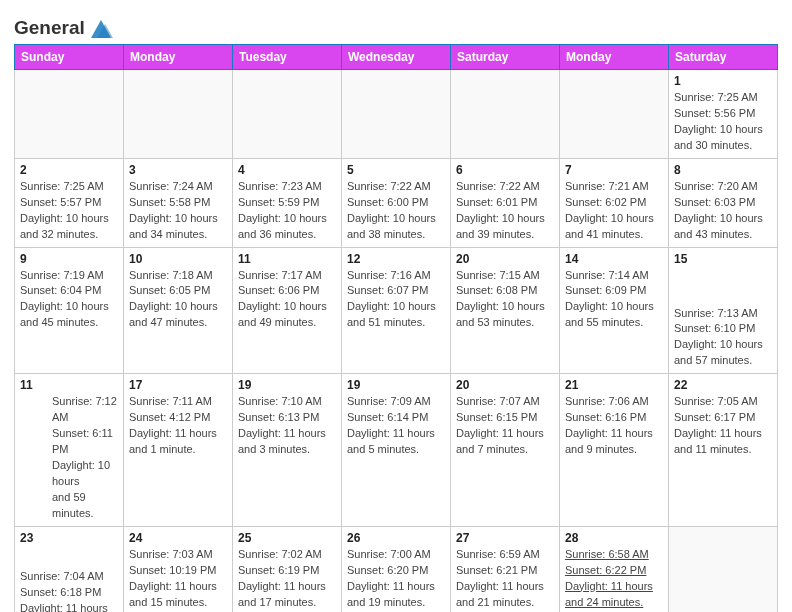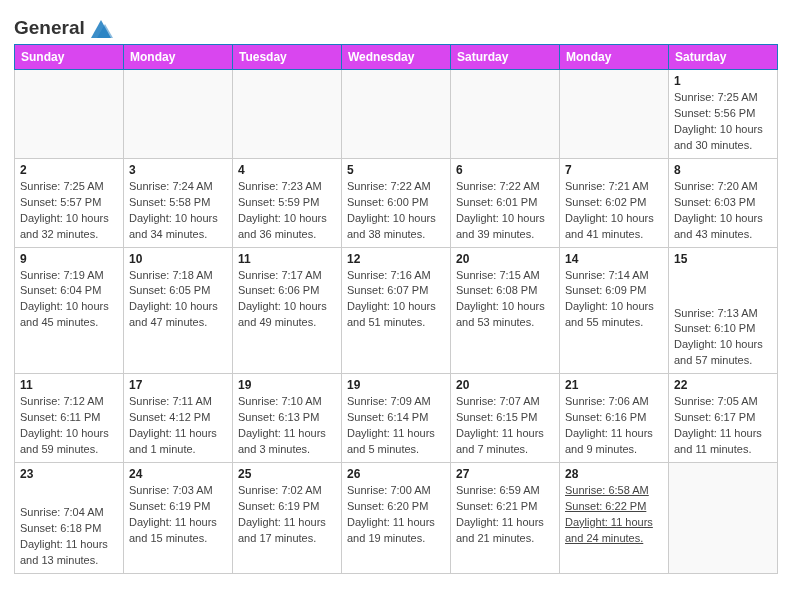--- a/index.html
+++ b/index.html
@@ -233,21 +233,21 @@
             <div class="day-num">15</div>
             <div class="day-info" style="white-space: pre-line; margin-top: 40px;">Sunrise: 7:13 AM
 Sunset: 6:10 PM
 Daylight: 10 hours
 and 57 minutes.</div>
           </td>
         </tr>
         <tr>
           <td>
             <div class="day-num">11</div>
-            <div class="day-info" style="white-space: pre-line;">Sunrise: 7:12 AM
+            <div class="day-info" style="white-space: pre-line; margin-left: 32px;">Sunrise: 7:12 AM
 Sunset: 6:11 PM
 Daylight: 10 hours
 and 59 minutes.</div>
           </td>
           <td>
             <div class="day-num">17</div>
             <div class="day-info" style="white-space: pre-line;">Sunrise: 7:11 AM
 Sunset: 4:12 PM
 Daylight: 11 hours
 and 1 minute.</div>
@@ -292,21 +292,21 @@
           <td>
             <div class="day-num">23</div>
             <div class="day-info" style="white-space: pre-line; margin-top: 24px;">Sunrise: 7:04 AM
 Sunset: 6:18 PM
 Daylight: 11 hours
 and 13 minutes.</div>
           </td>
           <td>
             <div class="day-num">24</div>
             <div class="day-info" style="white-space: pre-line;">Sunrise: 7:03 AM
-Sunset: 6:19 PM
+Sunset: 10:19 PM
 Daylight: 11 hours
 and 15 minutes.</div>
           </td>
           <td>
             <div class="day-num">25</div>
             <div class="day-info" style="white-space: pre-line;">Sunrise: 7:02 AM
 Sunset: 6:19 PM
 Daylight: 11 hours
 and 17 minutes.</div>
           </td>

